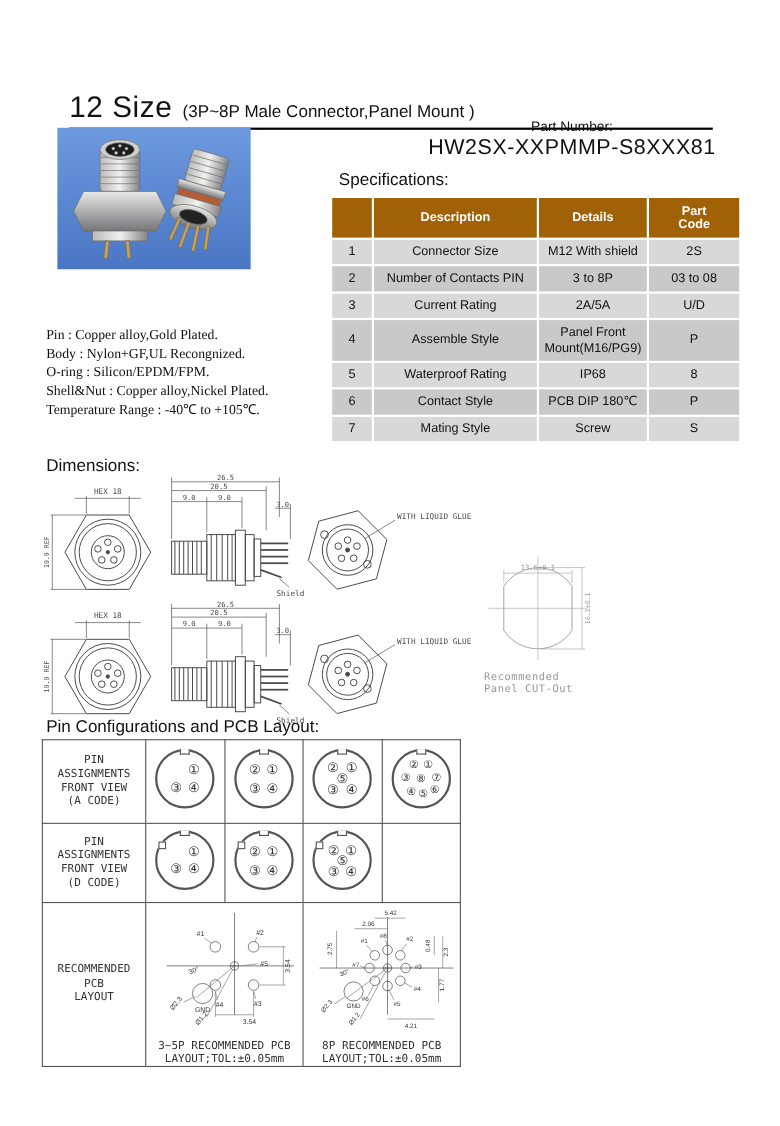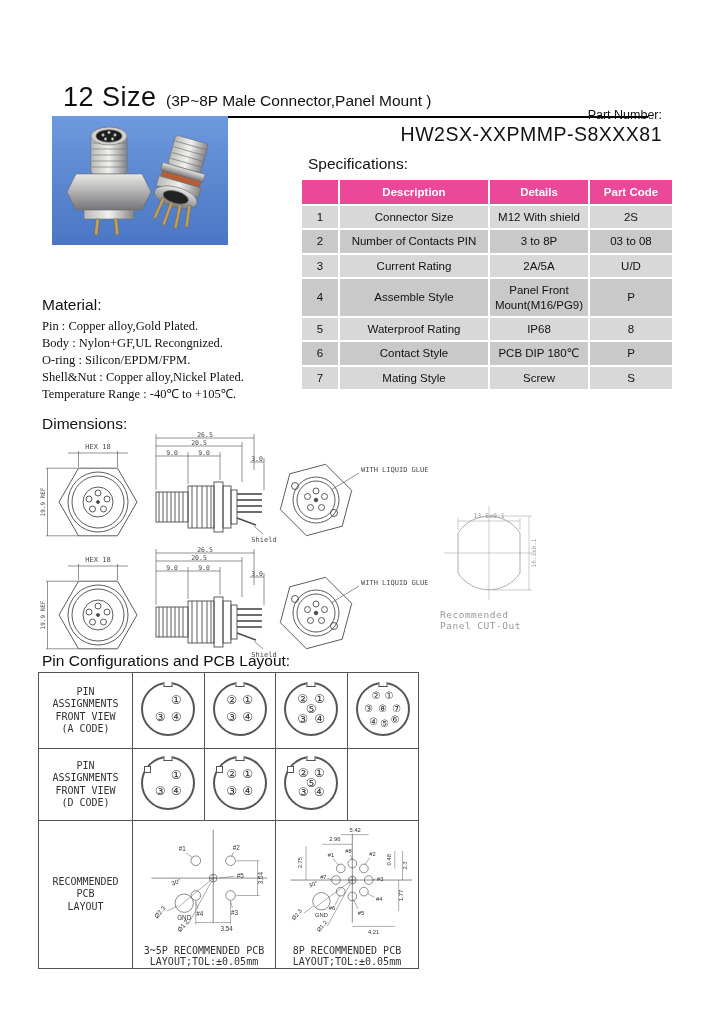--- a/index.html
+++ b/index.html
@@ -6,29 +6,29 @@
   .page{position:relative;width:709px;height:1024px;background:#fff;overflow:hidden;
         font-family:"Liberation Sans","DejaVu Sans",sans-serif;color:#111;}
   .abs{position:absolute;}
 
   
   .title-row{left:63px;top:82px;width:585px;border-bottom:2px solid #000;padding-bottom:3px;white-space:nowrap;}
   .title{font-size:27px;letter-spacing:.5px;}
   .subtitle{font-size:15.5px;margin-left:5px;}
 
   
-  .pn-block{left:350px;top:108px;width:312px;text-align:right;}
+  .pn-block{left:364px;top:108px;width:312px;text-align:center;}
   .pn-label{font-size:12.5px;}
   .pn-value{font-size:19.5px;margin-top:1px;letter-spacing:.5px;}
 
   
   .spec-heading{left:308px;top:155px;font-size:15.5px;}
   .spec-table{left:300px;top:178px;}
   .spec-table table{border-collapse:separate;border-spacing:2px;table-layout:fixed;width:364px;}
-  .spec-table th{background:#ec4899;color:#fff;font-weight:bold;font-size:11.5px;padding:6px 2px;}
+  .spec-table th{background:#a16207;color:#fff;font-weight:bold;font-size:11.5px;padding:6px 18px;}
   .spec-table td{font-size:11.5px;text-align:center;padding:4px 2px;line-height:1.25;}
   .spec-table tr:nth-child(odd) td{background:#c9c9c9;}
   .spec-table tr:nth-child(even) td{background:#d8d8d8;}
 
   
   .material{left:42px;top:296px;width:265px;}
   .material-heading{font-size:15.5px;margin-bottom:4px;}
   .material-line{font-size:12.5px;line-height:17px;font-family:Liberation Serif, serif;}
 
   .sec-heading{font-size:15.5px;}
@@ -187,21 +187,20 @@
         <td>7</td>
         <td>Mating Style</td>
         <td>Screw</td>
         <td>S</td>
       </tr>
     </tbody>
       </table>
   </div>
 
   <div class="abs material">
-    <div class="material-heading">Material:</div>
     <div class="material-line">Pin : Copper alloy,Gold Plated.</div>
     <div class="material-line">Body : Nylon+GF,UL Recongnized.</div>
     <div class="material-line">O-ring : Silicon/EPDM/FPM.</div>
     <div class="material-line">Shell&amp;Nut : Copper alloy,Nickel Plated.</div>
     <div class="material-line">Temperature Range : -40℃ to +105℃.</div>
   </div>
 
   <div class="abs sec-heading" style="left:42px;top:415px;">Dimensions:</div>
 
   <svg class="dwg" style="left:38px;top:438px;" width="105" height="108" viewBox="0 0 105 108">

